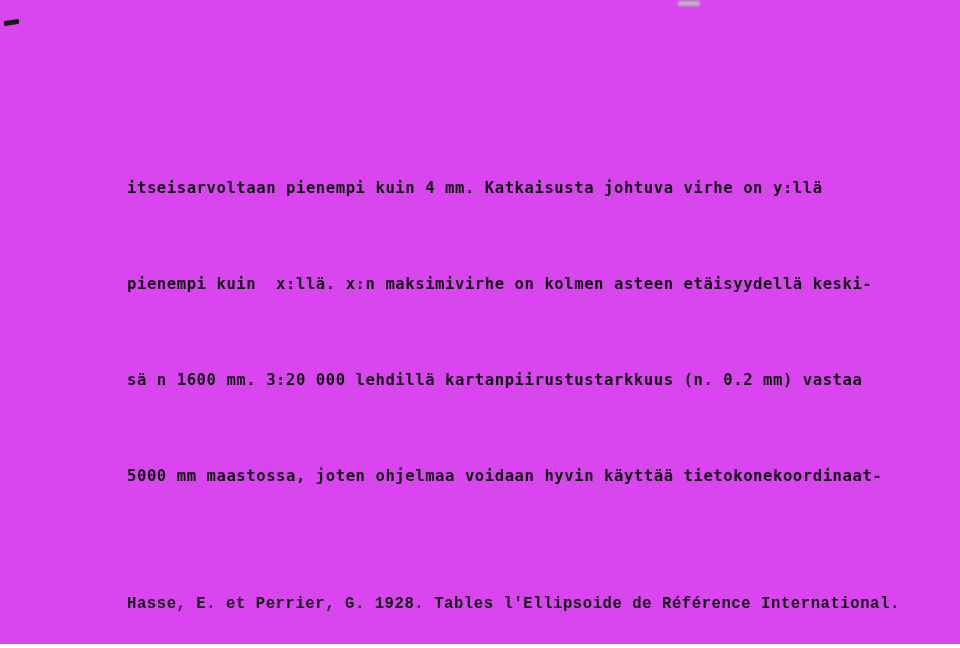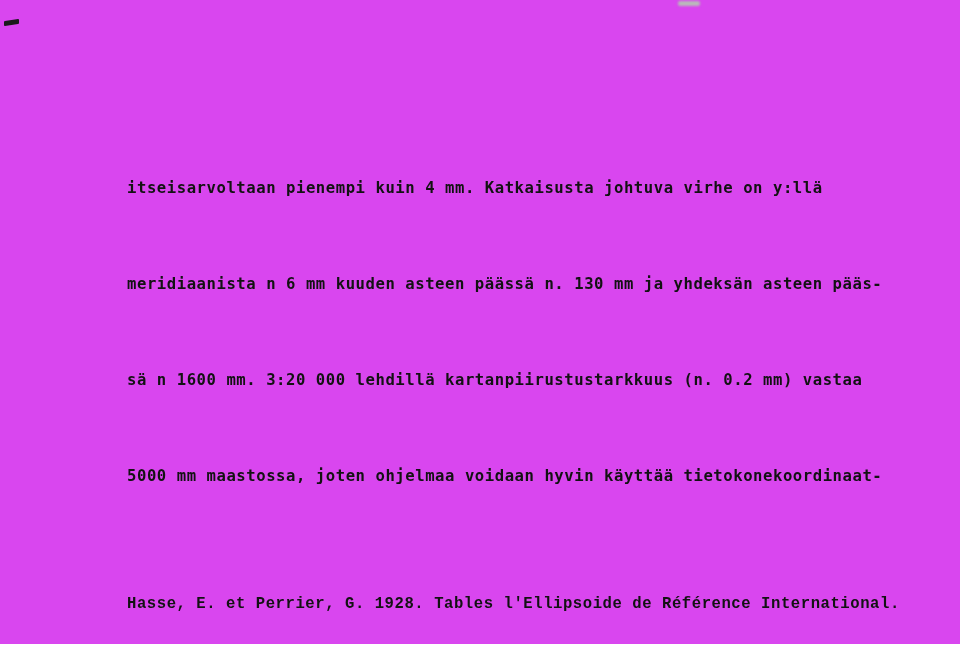--- a/index.html
+++ b/index.html
@@ -88,21 +88,21 @@
 </head>
 <body>
 
 <div id="page">
 
   <span class="artifact-dash"></span>
   <span class="artifact-smudge"></span>
 
   <div class="tw" id="body-paragraph">
     <div class="para-line">itseisarvoltaan pienempi kuin 4 mm. Katkaisusta johtuva virhe on y:llä</div>
-    <div class="para-line">meridiaanista n 6 mm kuuden asteen päässä n. 130 mm ja yhdeksän asteen pääs-</div>
+    <div class="para-line">pienempi kuin  x:llä. x:n maksimivirhe on kolmen asteen etäisyydellä keski-</div>
     <div class="para-line">sä n 1600 mm. 3:20 000 lehdillä kartanpiirustustarkkuus (n. 0.2 mm) vastaa</div>
     <div class="para-line">5000 mm maastossa, joten ohjelmaa voidaan hyvin käyttää tietokonekoordinaat-</div>
     
   </div>
 
 
   <div class="tw" id="references">
 
     <div class="ref-entry">
       <div class="ref-line">Hasse, E. et Perrier, G. 1928. Tables l'Ellipsoide de Référence International.</div>

